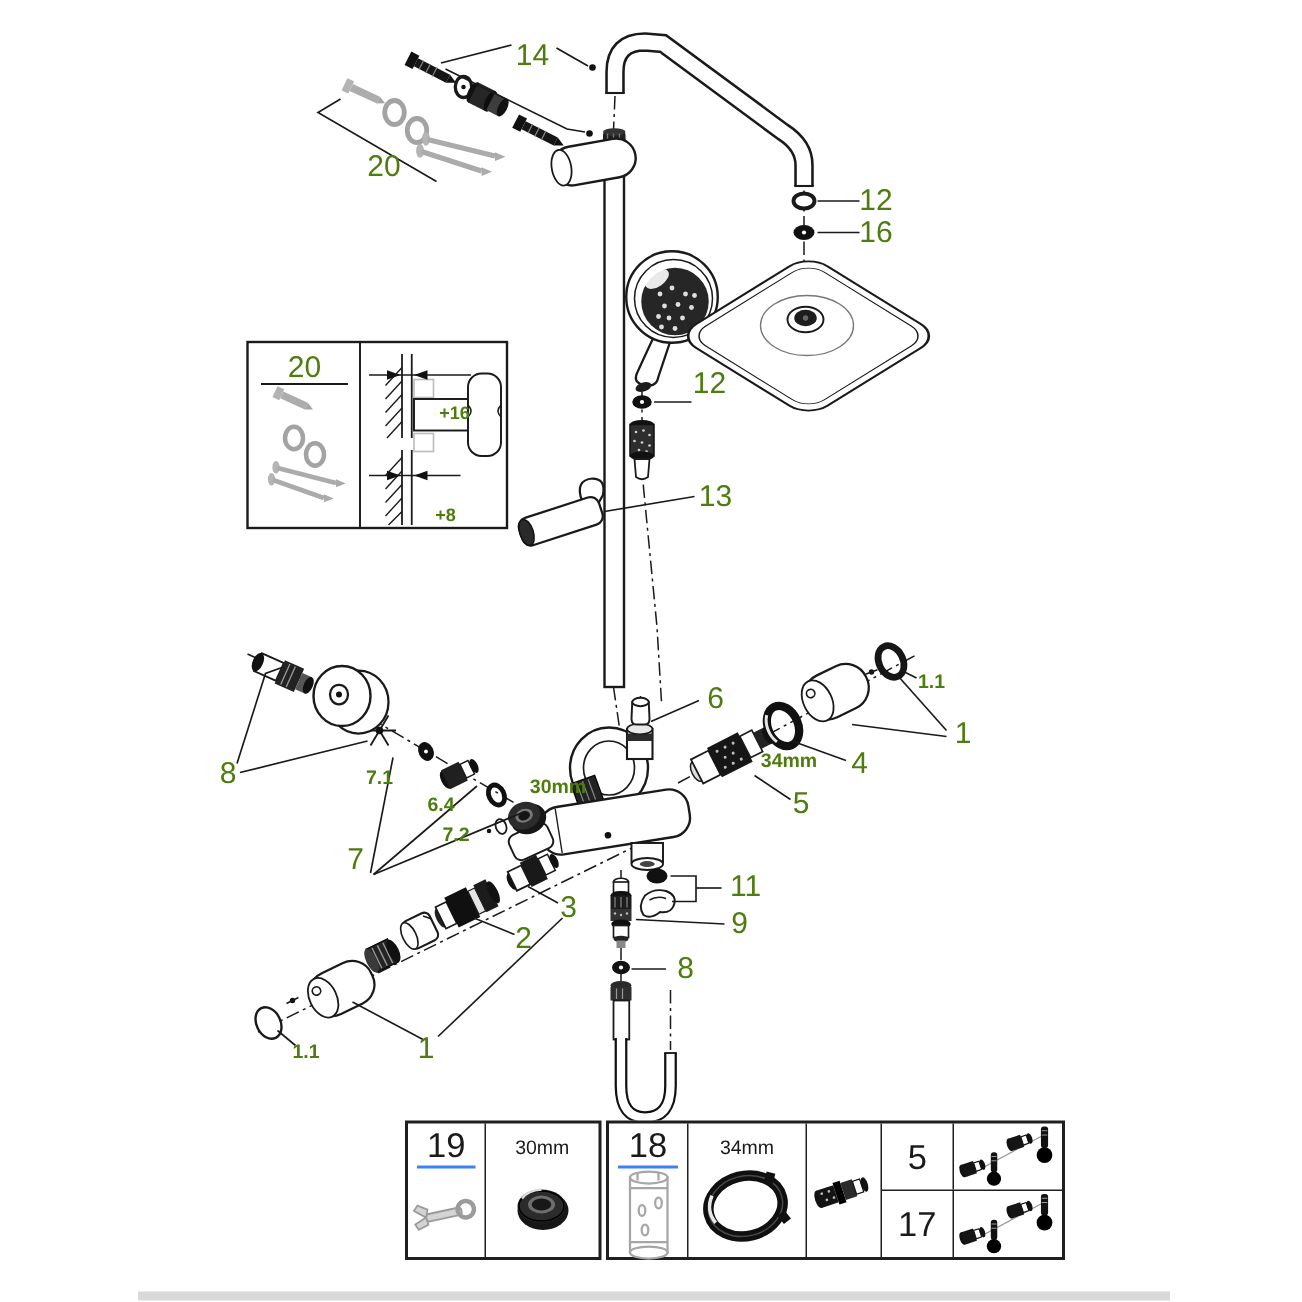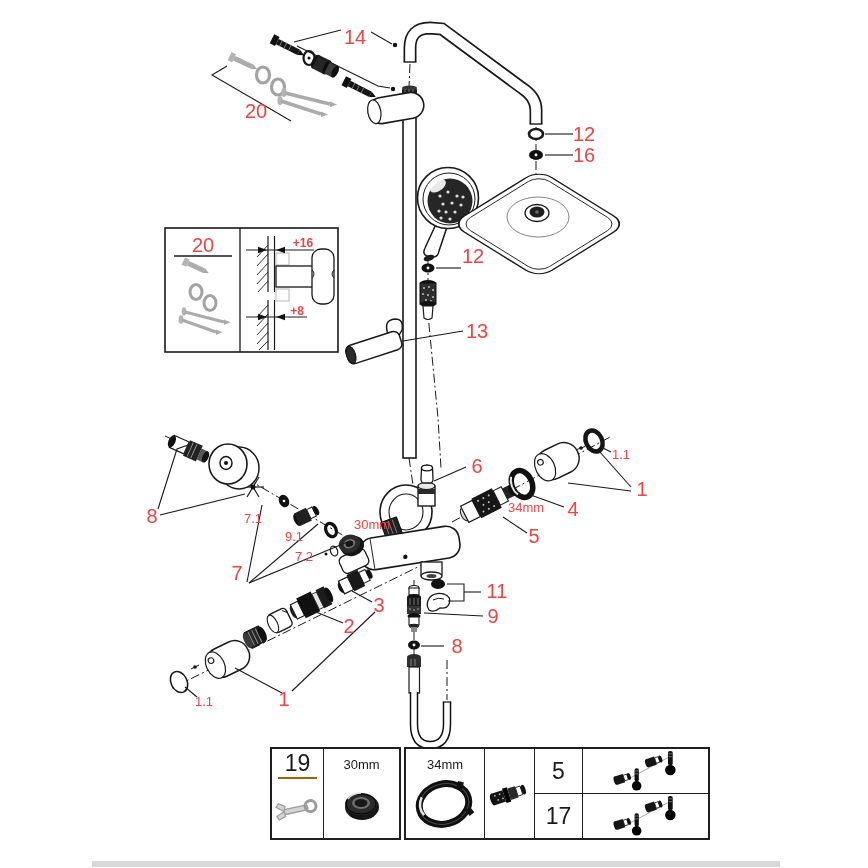--- a/index.html
+++ b/index.html
@@ -1,25 +1,25 @@
 <!DOCTYPE html>
 <html><head>
 <meta charset="utf-8">
 <style>
   html,body{margin:0;padding:0;background:#fff;}
   body{width:868px;height:868px;overflow:hidden;font-family:"Liberation Sans",sans-serif;}
   .canvas{position:relative;width:868px;height:868px;background:#fff;}
   .art{position:absolute;left:0;top:0;}
-  .lbl{position:absolute;transform:translate(-50%,-50%);font-size:20px;color:#ef4444;white-space:nowrap;line-height:1;}
-  .lbl-sm{font-size:13px;}
-  .lbl-xs{font-size:12px;font-weight:bold;}
+  .lbl{position:absolute;transform:translate(-50%,-50%);font-size:20px;color:#4d7c0f;white-space:nowrap;line-height:1;}
+  .lbl-sm{font-size:13px;font-weight:bold;}
+  .lbl-xs{font-size:12px;font-weight:bold;margin-top:32px;}
   .tbl-box{position:absolute;box-sizing:border-box;border:2px solid #1f1f1f;display:flex;background:#fff;}
   .tbl-col{box-sizing:border-box;display:flex;flex-direction:column;align-items:center;}
   .tbl-col.brd{border-right:1.5px solid #1f1f1f;}
-  .tbl-num{font-size:23px;color:#1a1a1a;border-bottom:2px solid #a16207;padding:0 7px 1px 7px;margin-top:2px;line-height:1.1;}
+  .tbl-num{font-size:23px;color:#1a1a1a;border-bottom:2px solid #3b82f6;padding:0 7px 1px 7px;margin-top:2px;line-height:1.1;}
   .tbl-size{font-size:13px;color:#1a1a1a;margin-top:9px;line-height:1;}
   .kit-rows{display:flex;flex-direction:column;flex:1;}
   .kit-row{display:flex;flex:1;align-items:stretch;}
   .kit-row.brd-b{border-bottom:1.5px solid #1f1f1f;}
   .kit-numcell{width:47px;border-right:1.5px solid #1f1f1f;display:flex;align-items:center;justify-content:center;}
   .kit-num{font-size:23px;color:#1a1a1a;}
   .kit-iconcell{flex:1;display:flex;align-items:center;justify-content:center;}
   .icon-cell{flex:1;display:flex;align-items:center;justify-content:center;}
   .bottom-bar{position:absolute;background:#d9d9d9;}
 </style>
@@ -460,21 +460,21 @@
 <span class="lbl" style="left:477px;top:331px">13</span>
 <span class="lbl" style="left:477px;top:466px">6</span>
 <span class="lbl" style="left:534px;top:536px">5</span>
 <span class="lbl lbl-sm" style="left:526px;top:507px">34mm</span>
 <span class="lbl" style="left:573px;top:509px">4</span>
 <span class="lbl" style="left:642px;top:489px">1</span>
 <span class="lbl lbl-sm" style="left:621px;top:454px">1.1</span>
 <span class="lbl" style="left:152px;top:516px">8</span>
 <span class="lbl lbl-sm" style="left:372px;top:524px">30mm</span>
 <span class="lbl lbl-sm" style="left:253px;top:518px">7.1</span>
-<span class="lbl lbl-sm" style="left:294px;top:536px">9.1</span>
+<span class="lbl lbl-sm" style="left:294px;top:536px">6.4</span>
 <span class="lbl lbl-sm" style="left:304px;top:556px">7.2</span>
 <span class="lbl" style="left:237px;top:573px">7</span>
 <span class="lbl" style="left:379px;top:605px">3</span>
 <span class="lbl" style="left:349px;top:626px">2</span>
 <span class="lbl" style="left:284px;top:699px">1</span>
 <span class="lbl lbl-sm" style="left:204px;top:701px">1.1</span>
 <span class="lbl" style="left:497px;top:591px">11</span>
 <span class="lbl" style="left:493px;top:616px">9</span>
 <span class="lbl" style="left:457px;top:646px">8</span>
 <span class="lbl" style="left:203px;top:245px">20</span>
@@ -503,20 +503,39 @@
         <ellipse cx="21" cy="17" rx="15" ry="10" fill="none" stroke="#000" stroke-width="1"></ellipse>
         <ellipse cx="21" cy="16" rx="9" ry="6" fill="#6e6e6e"></ellipse>
         <ellipse cx="21" cy="16" rx="6.5" ry="4" fill="#181818"></ellipse>
         <path d="M 8,12 A 16 11 0 0 1 21,6" stroke="#ddd" stroke-width="1.6" fill="none"></path>
       </svg>
     </div>
   </div>
 </div>
 
 <div class="tbl-box" style="left:404px;top:747px;width:306px;height:93px">
+  <div class="tbl-col brd" style="width:53px">
+    <span class="tbl-num">18</span>
+    <div class="icon-cell">
+      <svg width="44" height="62" viewBox="0 0 44 62">
+        <g fill="#fff" stroke="#a6a6a6" stroke-width="1.5">
+          <rect x="10" y="6" width="25" height="50"></rect>
+          <ellipse cx="22.5" cy="6" rx="12.5" ry="4"></ellipse>
+          <ellipse cx="22.5" cy="56" rx="12.5" ry="4"></ellipse>
+          <line x1="10" y1="13" x2="35" y2="13"></line>
+          <line x1="10" y1="49" x2="35" y2="49"></line>
+          <ellipse cx="18" cy="28" rx="2.2" ry="3.6"></ellipse>
+          <ellipse cx="29" cy="23" rx="2.2" ry="3.6"></ellipse>
+          <ellipse cx="20" cy="41" rx="2.2" ry="3.6"></ellipse>
+          <line x1="15" y1="2.8" x2="15" y2="8"></line>
+          <line x1="29" y1="2.5" x2="29" y2="8"></line>
+        </g>
+      </svg>
+    </div>
+  </div>
   <div class="tbl-col brd" style="width:79px">
     <span class="tbl-size">34mm</span>
     <div class="icon-cell">
       <svg width="66" height="54" viewBox="0 0 66 54">
         <g transform="rotate(-14 32 26)">
           <ellipse cx="32" cy="26" rx="25" ry="20" fill="none" stroke="#101010" stroke-width="7"></ellipse>
           <ellipse cx="32" cy="26" rx="25" ry="20" fill="none" stroke="#4a4a4a" stroke-width="1"></ellipse>
           <path d="M 12,14 A 25 20 0 0 0 10,32" stroke="#e8e8e8" stroke-width="2.4" fill="none"></path>
           <rect x="49" y="8" width="6" height="8" fill="#111" transform="rotate(28 52 12)"></rect>
           <rect x="52" y="36" width="6" height="7" fill="#111" transform="rotate(-25 55 39)"></rect>

